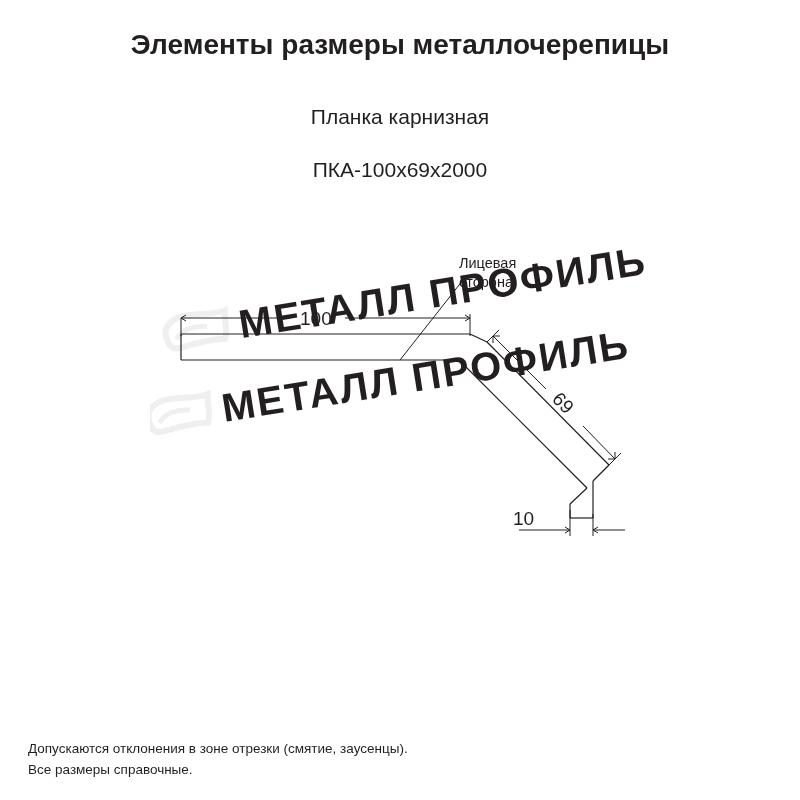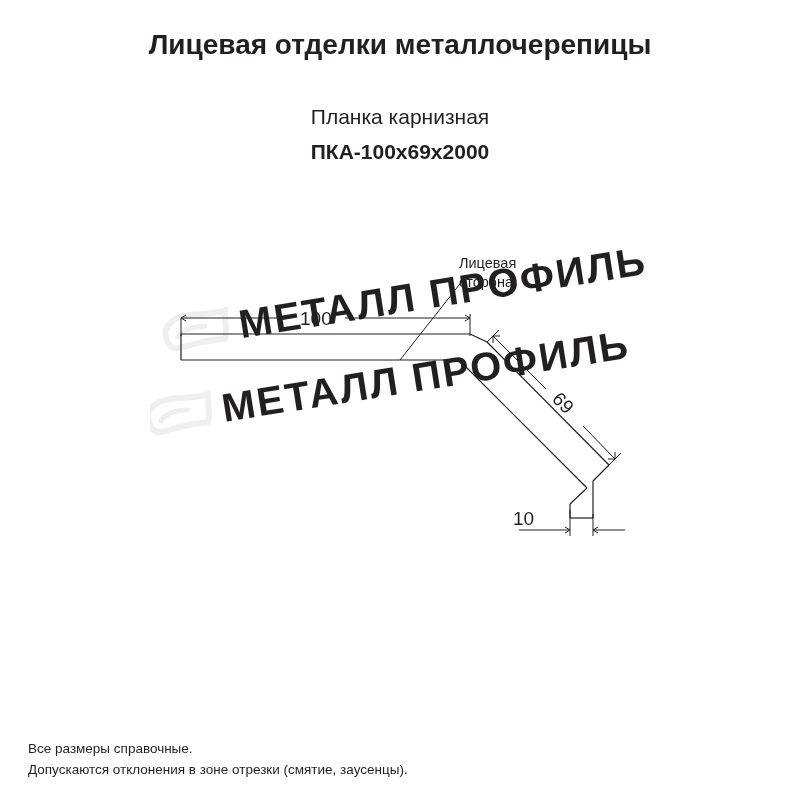--- a/index.html
+++ b/index.html
@@ -37,23 +37,23 @@
   }
   .sub-title {
     font-size: 21px;
     font-weight: normal;
     line-height: 26px;
     margin: 0;
     padding-top: 42px;
   }
   .code-title {
     font-size: 21px;
-    font-weight: bold;
+    font-weight: normal;
     line-height: 26px;
-    margin: 0;
+    margin: 18px;
     padding-top: 9px;
   }
   .drawing {
     position: absolute;
     top: 170px;
     left: 0;
     width: 714px;
     height: 450px;
   }
   .watermark {
@@ -85,21 +85,21 @@
   .label-text {
     font-size: 14.5px;
   }
 </style>
 </head>
 <body>
 
 <div class="page">
 
   <div class="title-block">
-    <h1 class="main-title">Лицевая отделки металлочерепицы</h1>
+    <h1 class="main-title">Элементы размеры металлочерепицы</h1>
     <h2 class="sub-title">Планка карнизная</h2>
     <h3 class="code-title">ПКА-100x69x2000</h3>
   </div>
 
   <div class="watermark">
     <svg width="520" height="230" viewBox="0 0 520 230" xmlns="http://www.w3.org/2000/svg">
       <g transform="rotate(-9 260 115)">
         <g transform="translate(18 38)">
           <path d="M4 22 C2 10 14 2 30 3 C46 4 58 6 66 4 C64 14 66 24 62 32 C48 30 30 32 16 34 C8 35 5 30 4 22 Z" fill="none" stroke="#efefef" stroke-width="6"></path>
           <path d="M14 25 C20 16 34 14 46 17" fill="none" stroke="#efefef" stroke-width="5"></path>
@@ -173,17 +173,17 @@
         <path d="M593 360 L625 360"></path>
         <path d="M565 357 L570 360 L565 363"></path>
         <path d="M598 357 L593 360 L598 363"></path>
       </g>
       <text class="dim-text" x="513" y="355">10</text>
 
     </svg>
   </div>
 
   <div class="footer">
+    <div>Допускаются отклонения в зоне отрезки (смятие, заусенцы).</div>
     <div>Все размеры справочные.</div>
-    <div>Допускаются отклонения в зоне отрезки (смятие, заусенцы).</div>
   </div>
 
 </div>
 
 </body></html>

